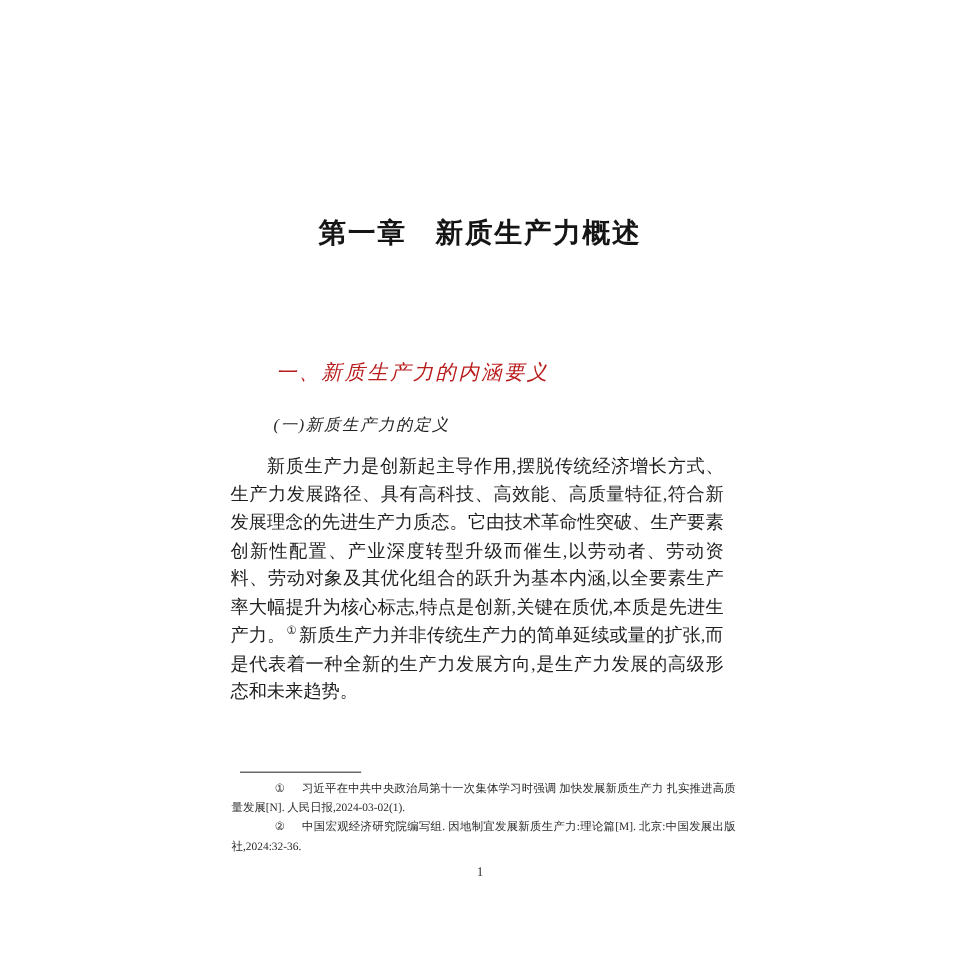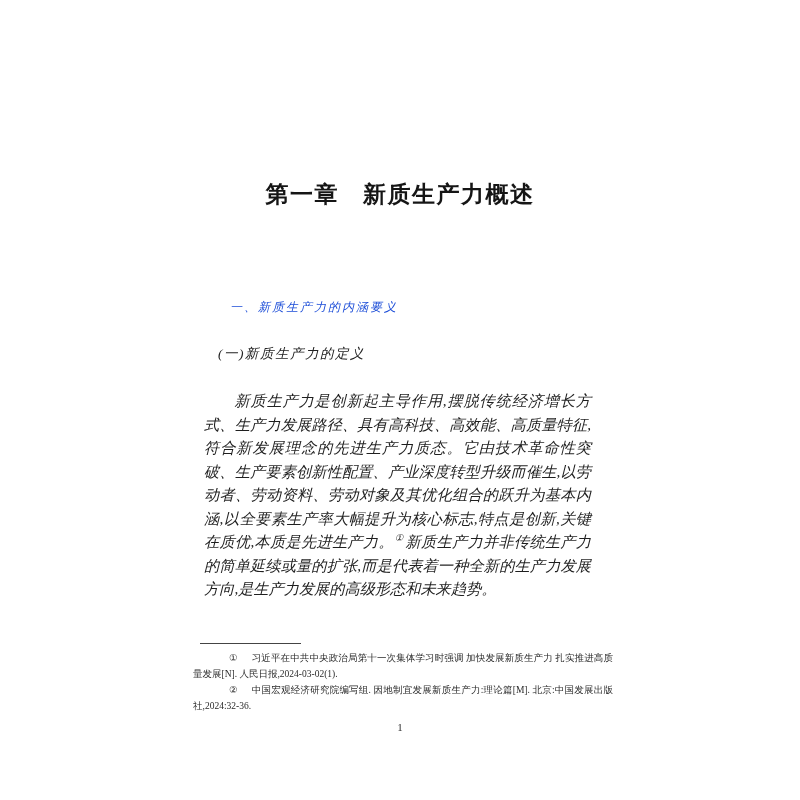--- a/index.html
+++ b/index.html
@@ -29,52 +29,51 @@
     margin: 0;
   }
   .chapter-title .chapter-number {
     margin-right: 24px;
   }
   .section-heading {
     position: absolute;
     top: 299px;
     left: 230px;
     margin: 0;
-    font-size: 12px;
+    font-size: 17px;
     font-weight: normal;
     font-style: italic;
     letter-spacing: 2px;
-    color: #1d4ed8;
+    color: #b91c1c;
   }
   .subsection-heading {
     position: absolute;
     top: 345px;
-    left: 218px;
+    left: 228px;
     margin: 0;
     font-size: 13.5px;
     font-weight: normal;
     font-style: italic;
     letter-spacing: 1.5px;
     color: #222222;
   }
   .body-text {
     position: absolute;
     top: 377px;
     left: 192px;
     width: 411px;
     font-size: 15.2px;
     line-height: 23.5px;
     text-align: justify;
     text-justify: inter-character;
     color: #1f1f1f;
   }
   .body-text p {
-    margin: 12px;
+    margin: 0;
     text-indent: 2em;
-    font-style: italic;
   }
   .note-ref {
     font-size: 9.5px;
     vertical-align: super;
     line-height: 0;
     margin: 0 2px 0 1px;
   }
   .footnote-rule {
     position: absolute;
     top: 643px;

